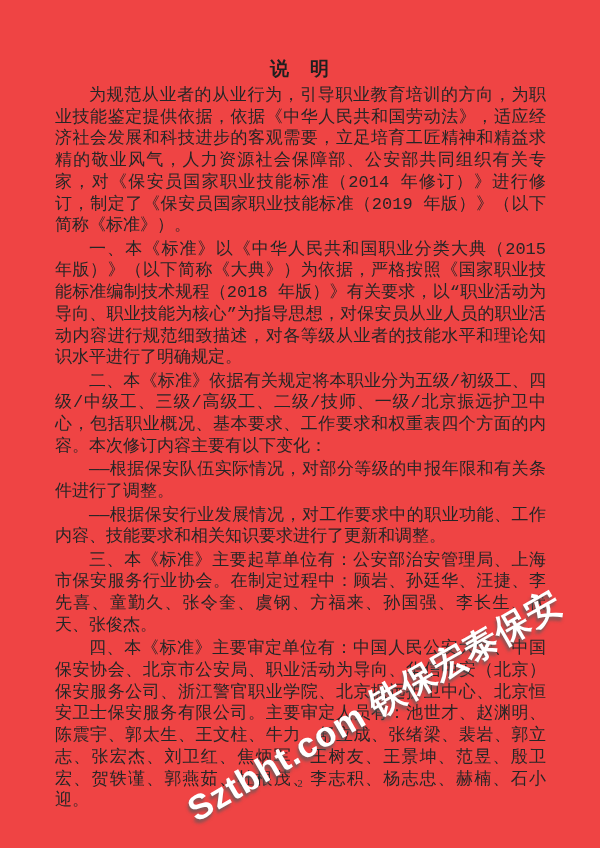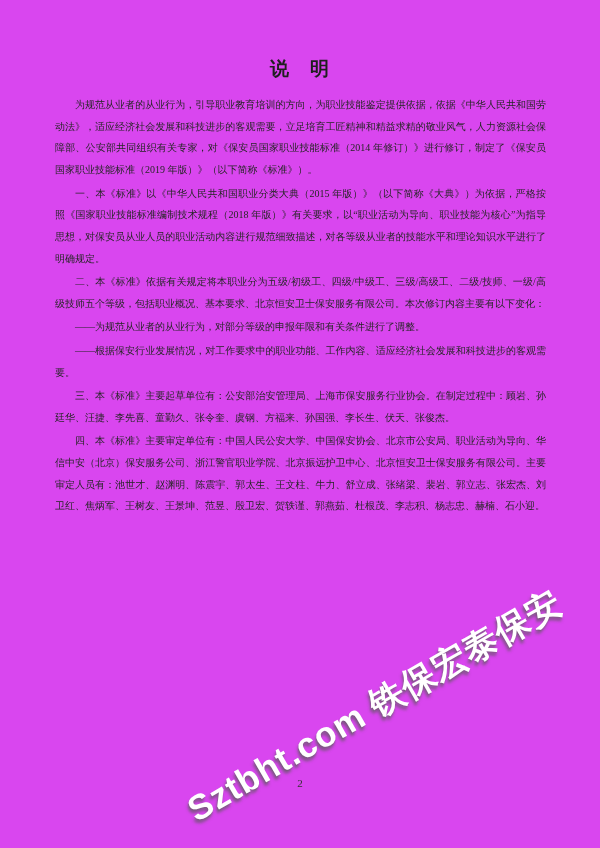--- a/index.html
+++ b/index.html
@@ -5,41 +5,42 @@
   html, body {
     margin: 0;
     padding: 0;
     background: #ffffff;
   }
   .page {
     position: relative;
     width: 600px;
     height: 848px;
     margin: 0 auto;
-    background: #d946ef;
+    background: #ef4444;
     overflow: hidden;
     font-family: "Liberation Serif", "DejaVu Serif", serif;
     color: #262626;
   }
   .doc-title {
     margin: 0;
     padding-top: 57px;
     text-align: center;
     font-size: 19px;
     line-height: 24px;
     font-weight: bold;
     color: #1f1f1f;
     letter-spacing: 1px;
   }
   .content {
-    margin: 13px 54px 0 55px;
-    font-size: 10px;
+    margin: 4px 54px 0 55px;
+    font-size: 17px;
     line-height: 21.7px;
     text-align: justify;
     text-justify: inter-ideograph;
+    font-family: Liberation Mono, monospace;
   }
   .content p {
     margin: 1.8px 0 0 0;
     text-indent: 2em;
     word-break: break-all;
   }
   .watermark {
     position: absolute;
     left: 160px;
     top: 676px;
@@ -74,23 +75,23 @@
 </head>
 <body>
 
 <div class="page">
 
   <h1 class="doc-title">说　明</h1>
 
   <div class="content">
     <p>为规范从业者的从业行为，引导职业教育培训的方向，为职业技能鉴定提供依据，依据《中华人民共和国劳动法》，适应经济社会发展和科技进步的客观需要，立足培育工匠精神和精益求精的敬业风气，人力资源社会保障部、公安部共同组织有关专家，对《保安员国家职业技能标准（2014 年修订）》进行修订，制定了《保安员国家职业技能标准（2019 年版）》（以下简称《标准》）。</p>
     <p>一、本《标准》以《中华人民共和国职业分类大典（2015 年版）》（以下简称《大典》）为依据，严格按照《国家职业技能标准编制技术规程（2018 年版）》有关要求，以“职业活动为导向、职业技能为核心”为指导思想，对保安员从业人员的职业活动内容进行规范细致描述，对各等级从业者的技能水平和理论知识水平进行了明确规定。</p>
-    <p>二、本《标准》依据有关规定将本职业分为五级/初级工、四级/中级工、三级/高级工、二级/技师、一级/高级技师五个等级，包括职业概况、基本要求、北京恒安卫士保安服务有限公司。本次修订内容主要有以下变化：</p>
-    <p>——为规范从业者的从业行为，对部分等级的申报年限和有关条件进行了调整。</p>
-    <p>——根据保安行业发展情况，对工作要求中的职业功能、工作内容、适应经济社会发展和科技进步的客观需要。</p>
+    <p>二、本《标准》依据有关规定将本职业分为五级/初级工、四级/中级工、三级/高级工、二级/技师、一级/北京振远护卫中心，包括职业概况、基本要求、工作要求和权重表四个方面的内容。本次修订内容主要有以下变化：</p>
+    <p>——根据保安队伍实际情况，对部分等级的申报年限和有关条件进行了调整。</p>
+    <p>——根据保安行业发展情况，对工作要求中的职业功能、工作内容、技能要求和相关知识要求进行了更新和调整。</p>
     <p>三、本《标准》主要起草单位有：公安部治安管理局、上海市保安服务行业协会。在制定过程中：顾岩、孙廷华、汪捷、李先喜、童勤久、张令奎、虞钢、方福来、孙国强、李长生、伏天、张俊杰。</p>
     <p>四、本《标准》主要审定单位有：中国人民公安大学、中国保安协会、北京市公安局、职业活动为导向、华信中安（北京）保安服务公司、浙江警官职业学院、北京振远护卫中心、北京恒安卫士保安服务有限公司。主要审定人员有：池世才、赵渊明、陈震宇、郭太生、王文柱、牛力、舒立成、张绪梁、裴岩、郭立志、张宏杰、刘卫红、焦炳军、王树友、王景坤、范昱、殷卫宏、贺轶谨、郭燕茹、杜根茂、李志积、杨志忠、赫楠、石小迎。</p>
   </div>
 
   <div class="watermark">Sztbht.com 铁保宏泰保安</div>
 
   <div class="page-number">2</div>
 
 </div>
 

